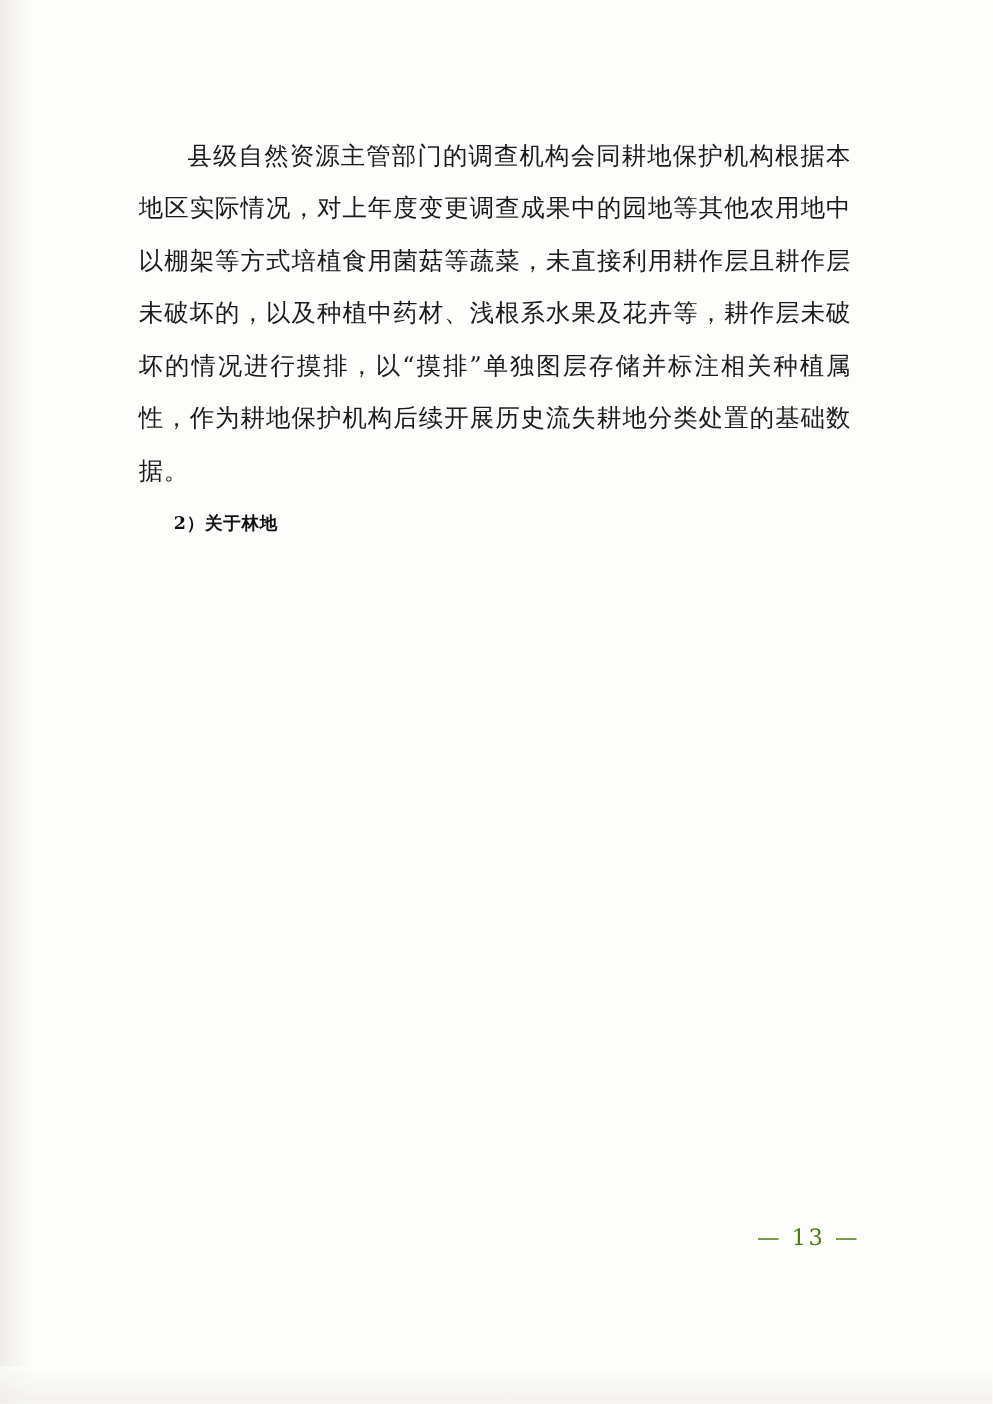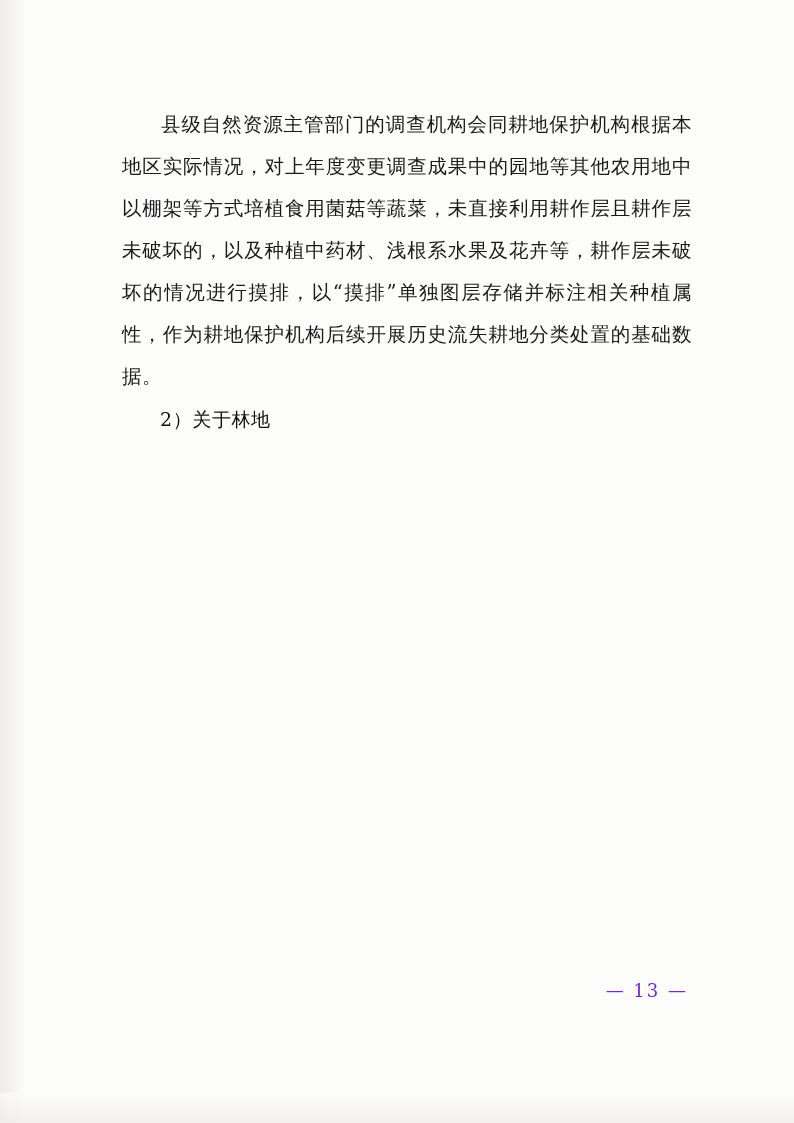--- a/index.html
+++ b/index.html
@@ -18,51 +18,51 @@
   .page {
     position: absolute;
     left: 0;
     top: 0;
     width: 794px;
     height: 1123px;
     background: #fdfdfc;
   }
   .content {
     position: absolute;
-    left: 122px;
+    left: 111px;
     top: 104px;
     width: 570px;
   }
   .para {
     font-size: 19.5px;
     line-height: 42px;
     letter-spacing: 0.6px;
     text-align: justify;
     text-justify: inter-ideograph;
     margin: 0 0 0 0;
     color: #1a1a1a;
     text-indent: 2em;
   }
   .heading {
-    font-size: 19px;
+    font-size: 14px;
     line-height: 42px;
     letter-spacing: 0.6px;
     margin: 0;
     color: #111111;
     text-indent: 2em;
-    font-weight: 400;
+    font-weight: 700;
   }
   .footer {
     position: absolute;
     left: 118px;
     top: 980px;
     width: 570px;
     text-align: right;
     font-size: 18px;
-    color: #6d28d9;
+    color: #4d7c0f;
     letter-spacing: 2px;
     font-family: "DejaVu Serif", "Liberation Serif", serif;
   }
   .page-edge-left {
     position: absolute;
     left: 0;
     top: 0;
     width: 26px;
     height: 1123px;
     background: linear-gradient(to right, #eceae6, #fdfdfc);

